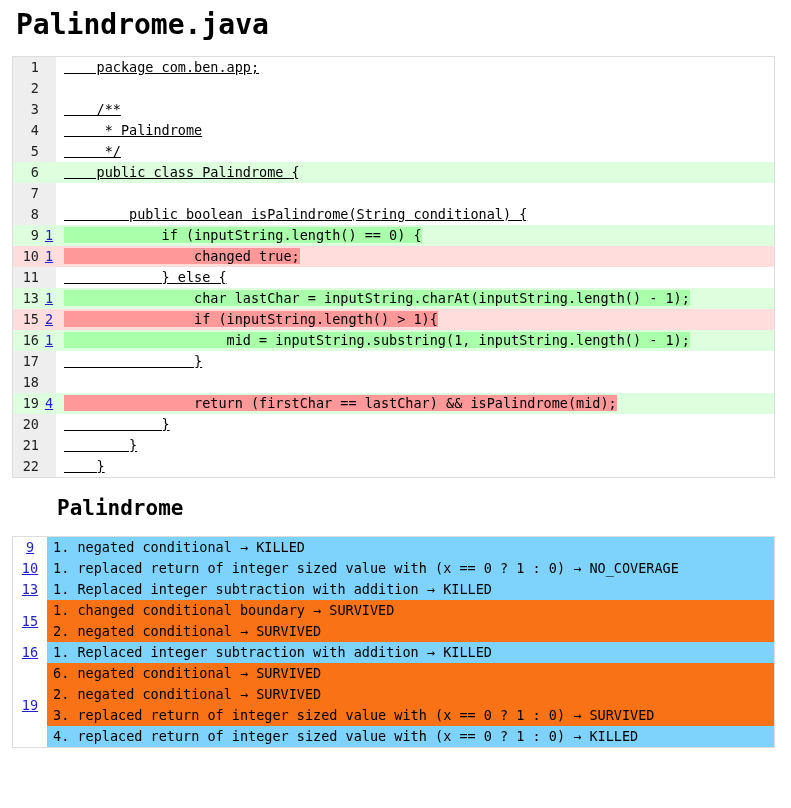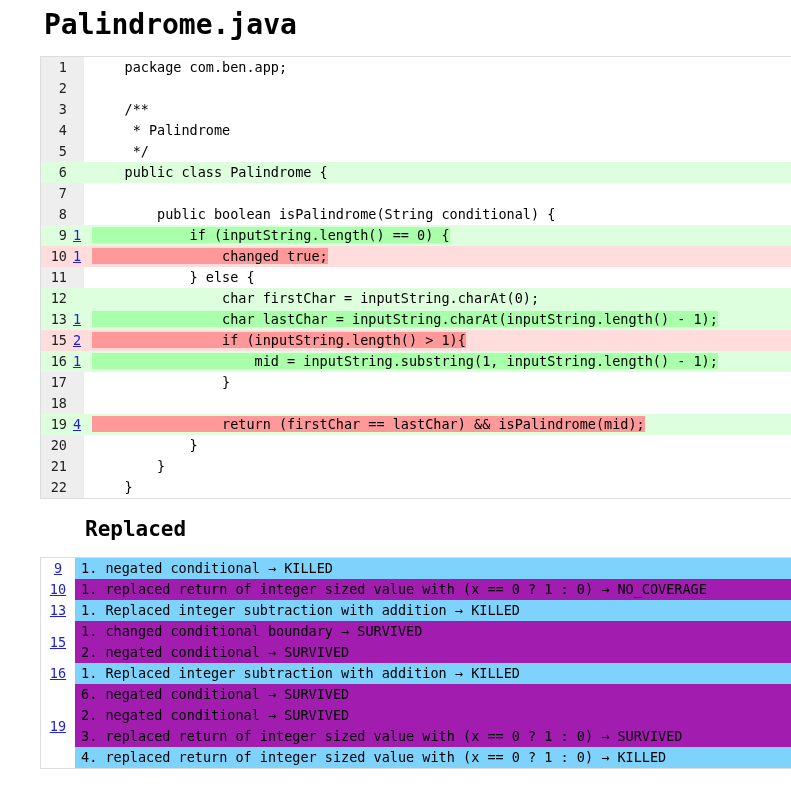--- a/index.html
+++ b/index.html
@@ -11,21 +11,20 @@
   body {
     width: 791px;
     height: 808px;
     overflow: hidden;
     font-family: "DejaVu Sans Mono", "Liberation Mono", monospace;
     color: #000;
   }
   .page {
     padding: 0 12px;
     box-sizing: border-box;
-    margin-left: 28px;
   }
   h1.file-title {
     font-family: "DejaVu Sans Mono", "Liberation Mono", monospace;
     font-size: 28px;
     font-weight: bold;
     margin: 8px 0 14px 4px;
     letter-spacing: 0px;
     line-height: 34px;
   }
   h2.section-title {
@@ -80,21 +79,21 @@
 
   
   tr.cov  td.lineno, tr.cov  td.mutno, tr.cov  td.code  { background: #ddffdd; }
   tr.surv td.lineno, tr.surv td.mutno, tr.surv td.code  { background: #ffdddd; }
   tr.none td.lineno, tr.none td.mutno, tr.none td.code  { background: #ffffff; }
   tr.none td.lineno, tr.none td.mutno { background: #eeeeee; }
 
   
   span.mut-killed   { background: #aaffaa; }
   span.mut-survived { background: #ff9999; }
-  span.plain        { background: transparent; }
+  span.plain        { background: transparent; text-decoration: underline; }
 
   
   .muts-wrap { margin-top: 2px; }
   table.muts {
     border: 1px solid #dddddd;
     background: #ffffff;
   }
   table.muts td {
     padding: 0;
     font-size: 13.5px;
@@ -113,22 +112,22 @@
     text-decoration: underline;
     font-size: 13.5px;
   }
   td.mut-list { padding-left: 0 !important; }
   .mut-row {
     padding-left: 6px;
     line-height: 21px;
     white-space: pre;
   }
   .mut-row.KILLED      { background: #7dd3fc; }
-  .mut-row.SURVIVED    { background: #a21caf; }
-  .mut-row.NO_COVERAGE { background: #a21caf; }
+  .mut-row.SURVIVED    { background: #f97316; }
+  .mut-row.NO_COVERAGE { background: #7dd3fc; }
 </style>
 </head>
 <body>
 
 <div class="page">
 
   <h1 class="file-title">Palindrome.java</h1>
 
   <table class="src">
     <tbody id="src-body">
@@ -179,25 +178,20 @@
         </tr>
         <tr class="surv">
           <td class="lineno">10</td>
           <td class="mutno"><a href="#">1</a></td>
           <td class="code"><span class="mut-survived">                changed true;</span></td>
         </tr>
         <tr class="none">
           <td class="lineno">11</td>
           <td class="mutno"></td>
           <td class="code"><span class="plain">            } else {</span></td>
-        </tr>
-        <tr class="cov">
-          <td class="lineno">12</td>
-          <td class="mutno"></td>
-          <td class="code"><span class="plain">                char firstChar = inputString.charAt(0);</span></td>
         </tr>
         <tr class="cov">
           <td class="lineno">13</td>
           <td class="mutno"><a href="#">1</a></td>
           <td class="code"><span class="mut-killed">                char lastChar = inputString.charAt(inputString.length() - 1);</span></td>
         </tr>
         <tr class="surv">
           <td class="lineno">15</td>
           <td class="mutno"><a href="#">2</a></td>
           <td class="code"><span class="mut-survived">                if (inputString.length() &gt; 1){</span></td>
@@ -233,21 +227,21 @@
           <td class="code"><span class="plain">        }</span></td>
         </tr>
         <tr class="none">
           <td class="lineno">22</td>
           <td class="mutno"></td>
           <td class="code"><span class="plain">    }</span></td>
         </tr>
       </tbody>
   </table>
 
-  <h2 class="section-title">Replaced</h2>
+  <h2 class="section-title">Palindrome</h2>
 
   <div class="muts-wrap">
     <table class="muts">
       <tbody id="muts-body">
           <tr>
             <td class="mut-lineno"><a href="#">9</a></td>
             <td class="mut-list"><div class="mut-row KILLED">1. negated conditional → KILLED</div></td>
           </tr>
           <tr>
             <td class="mut-lineno"><a href="#">10</a></td>

